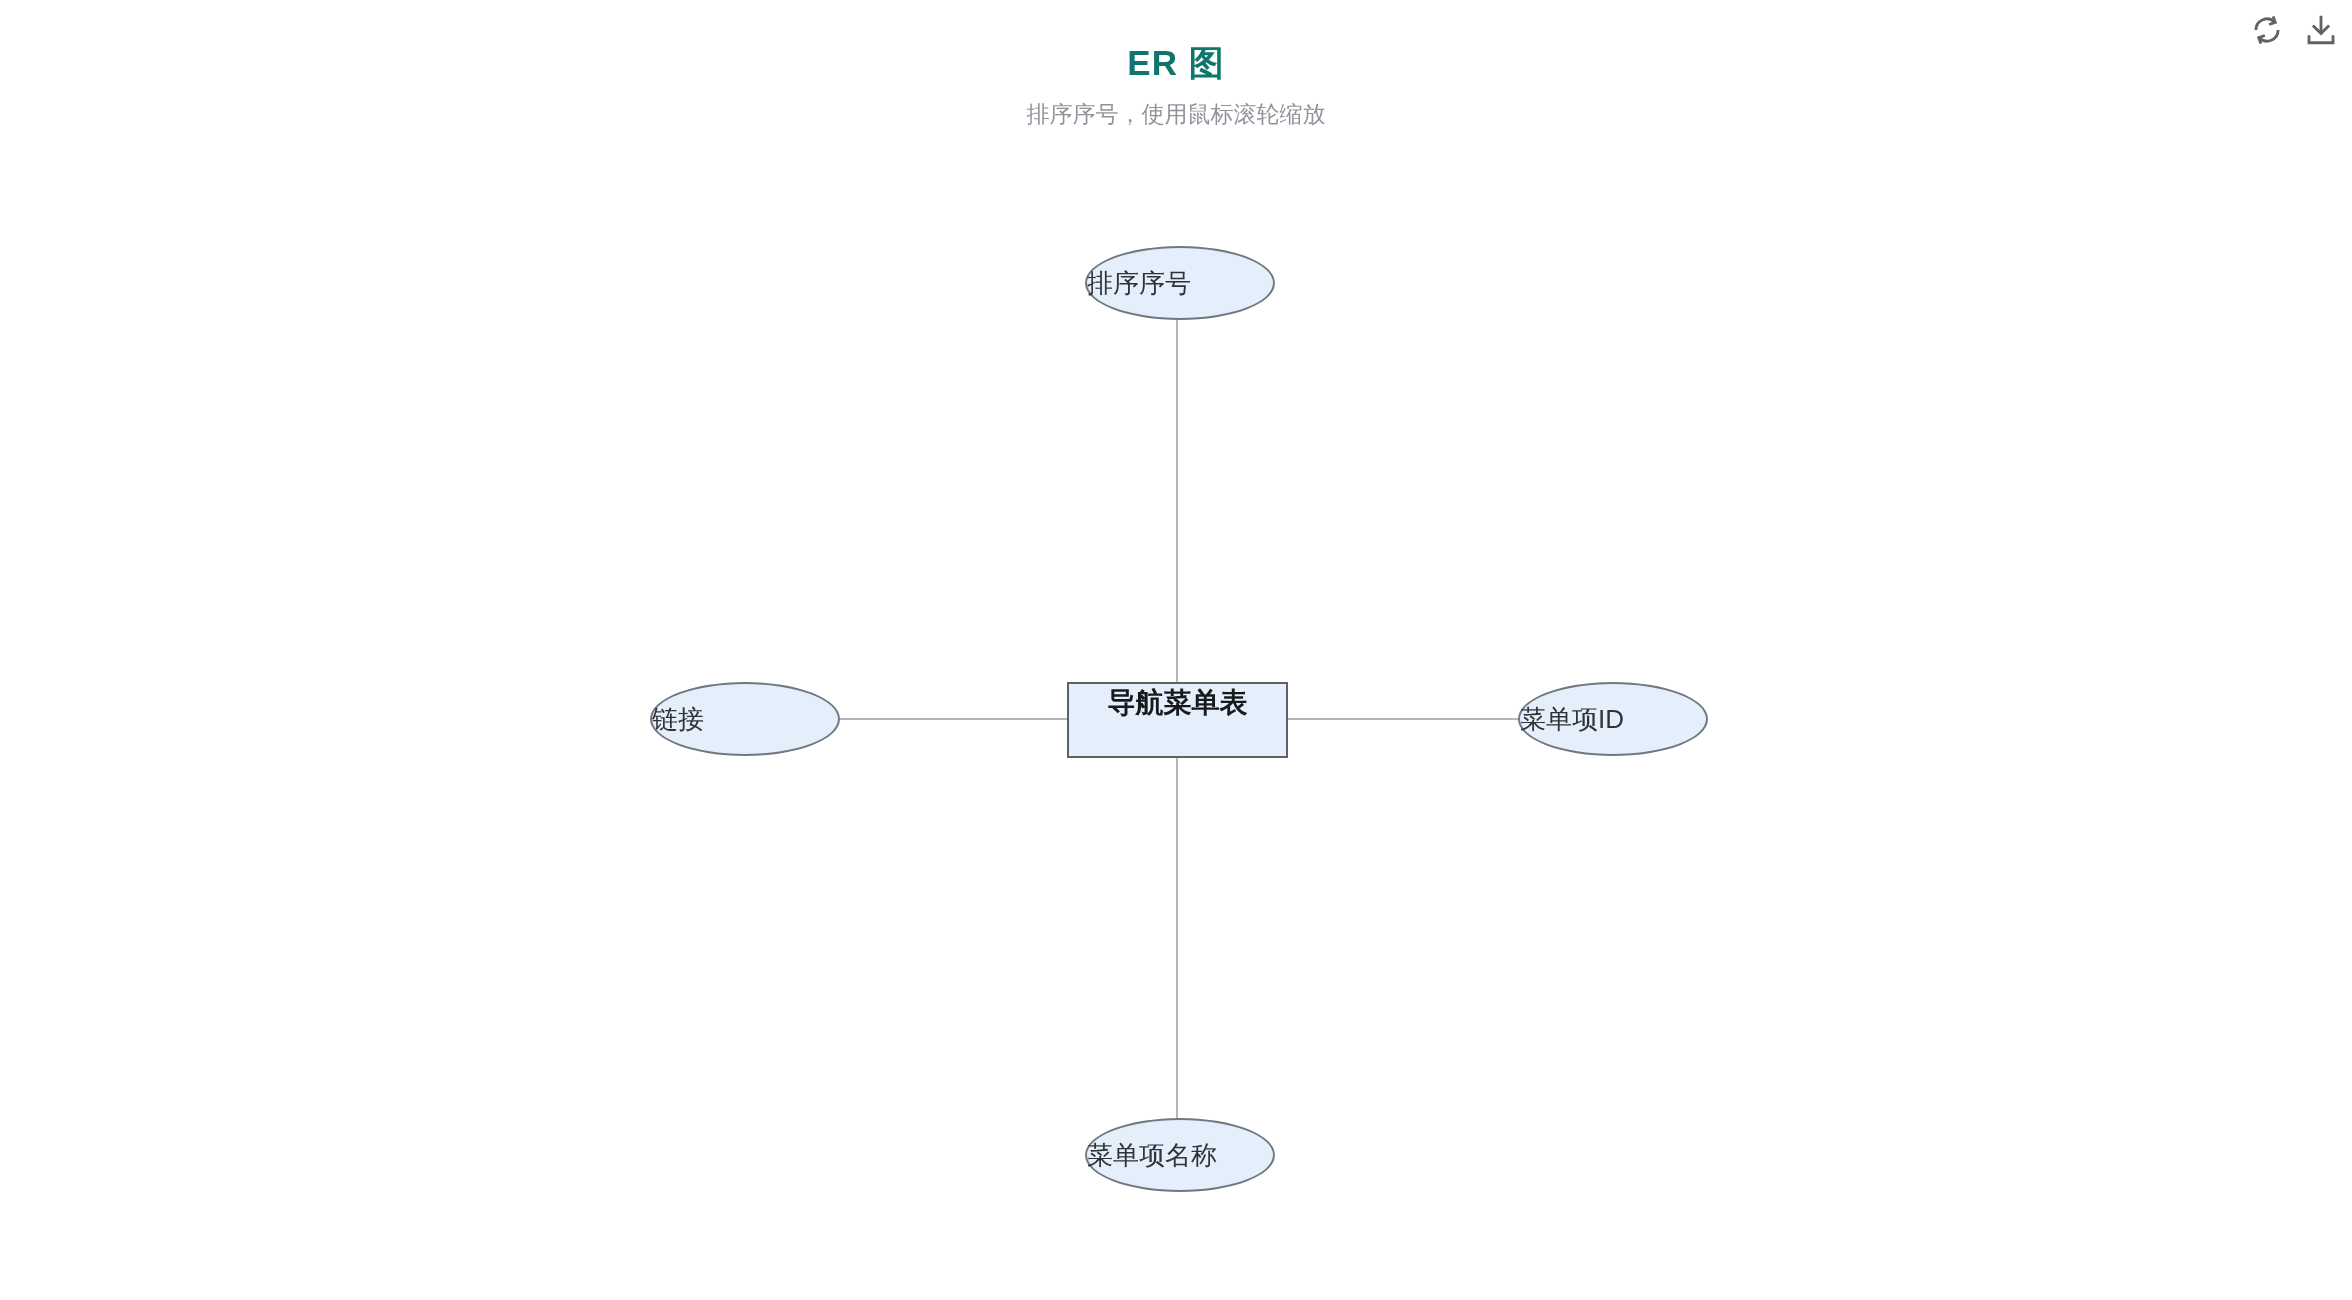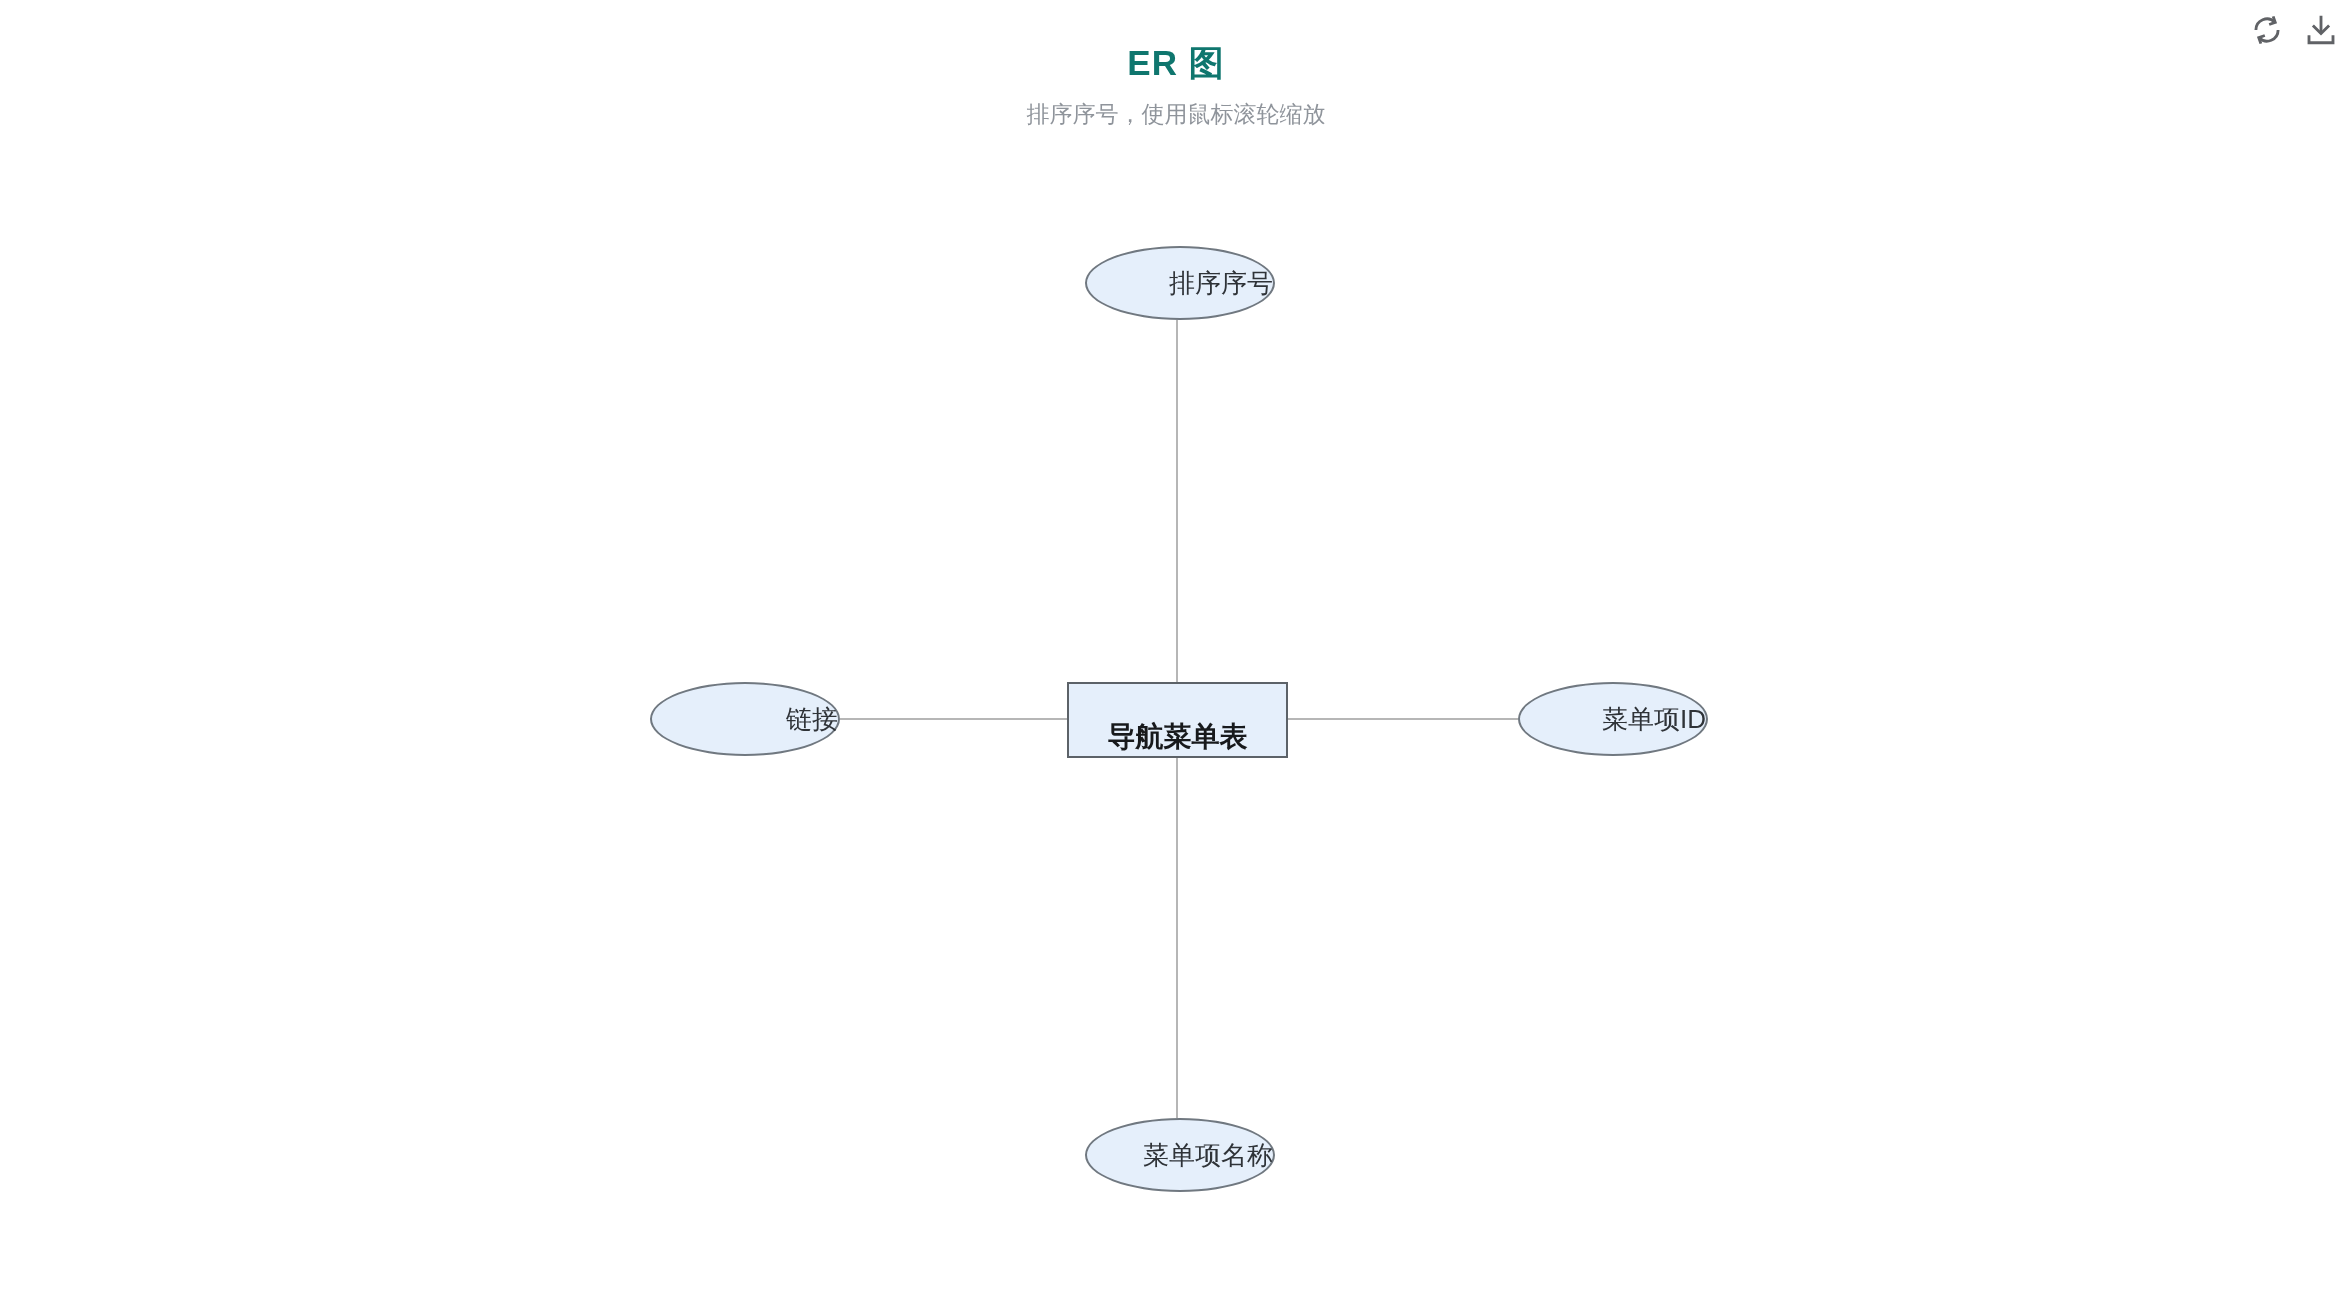--- a/index.html
+++ b/index.html
@@ -85,40 +85,40 @@
   .entity-node {
     position: absolute;
     left: 1067px;
     top: 682px;
     width: 221px;
     height: 76px;
     box-sizing: border-box;
     background: #e5effb;
     border: 2px solid #5c6268;
     display: flex;
-    align-items: flex-end;
+    align-items: flex-start;
     justify-content: center;
   }
   .entity-node .label {
     font-size: 28px;
     font-weight: 700;
     color: #17191c;
   }
 
   .attr-node {
     position: absolute;
     width: 190px;
     height: 74px;
     box-sizing: border-box;
     background: #e5effb;
     border: 2px solid #707880;
     border-radius: 50%;
     display: flex;
     align-items: center;
-    justify-content: flex-end;
+    justify-content: flex-start;
   }
   .attr-node .label {
     font-size: 26px;
     font-weight: 400;
     color: #2f3338;
   }
   .attr-top    { left: 1085px; top: 246px; }
   .attr-right  { left: 1518px; top: 682px; }
   .attr-bottom { left: 1085px; top: 1118px; }
   .attr-left   { left: 650px;  top: 682px; }

